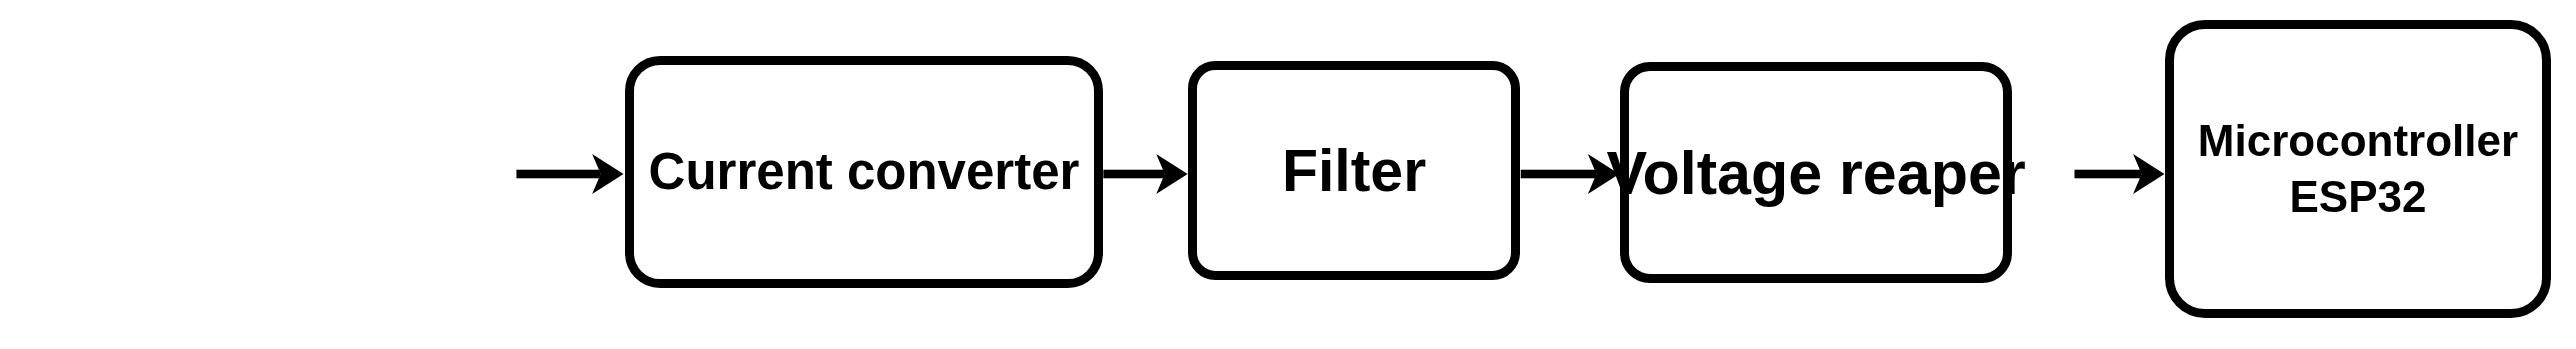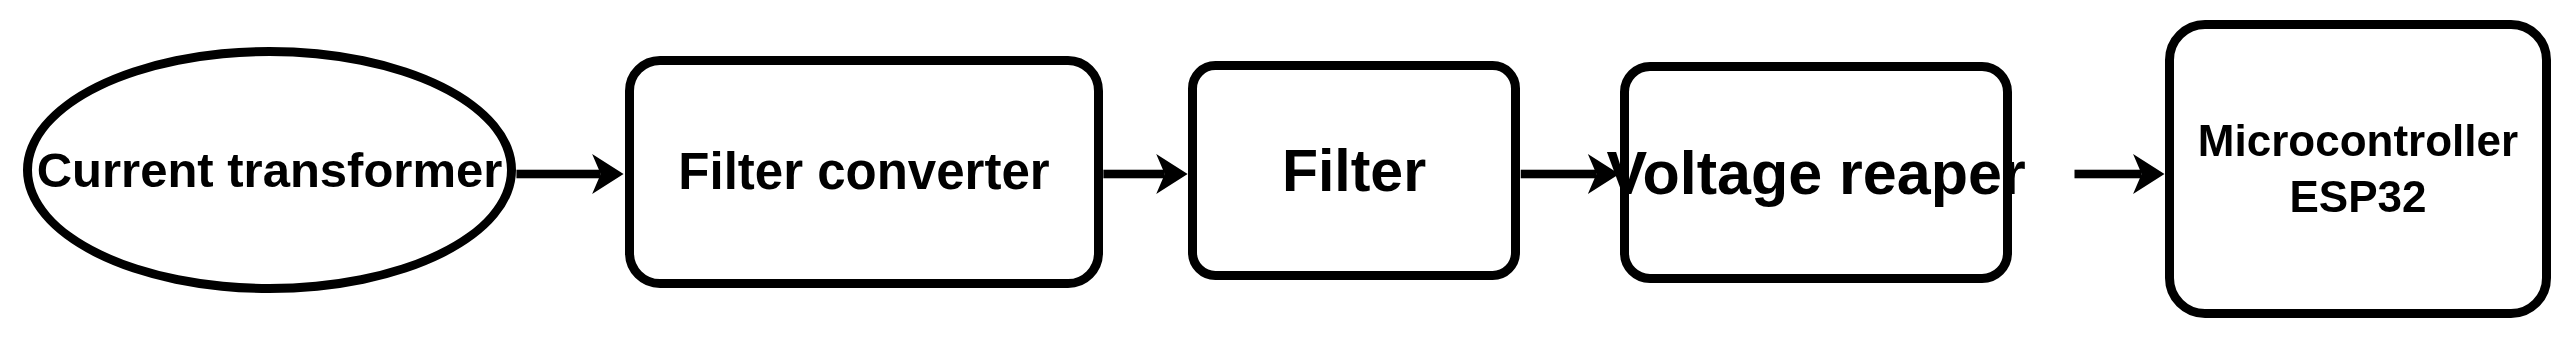--- a/index.html
+++ b/index.html
@@ -67,31 +67,28 @@
   .arrow-1 { left: 516px;  width: 108px; }
   .arrow-2 { left: 1103px; width: 85px; }
   .arrow-3 { left: 1520px; width: 100px; }
   .arrow-4 { left: 2074px; width: 91px; }
 </style>
 </head>
 <body>
 
 <div class="canvas">
 
-  <div class="node node-ellipse">
-    <span class="lbl">Current transformer</span>
-  </div>
 
   <svg class="arrow arrow-1" viewBox="0 0 150 56">
     <rect x="0" y="22" width="118" height="12"></rect>
     <polygon points="106,0 150,28 106,56 118,28"></polygon>
   </svg>
 
   <div class="node node-converter">
-    <span class="lbl">Filter converter</span>
+    <span class="lbl">Current converter</span>
   </div>
 
   <svg class="arrow arrow-2" viewBox="0 0 118 56">
     <rect x="0" y="22" width="86" height="12"></rect>
     <polygon points="74,0 118,28 74,56 86,28"></polygon>
   </svg>
 
   <div class="node node-filter">
     <span class="lbl">Filter</span>
   </div>

